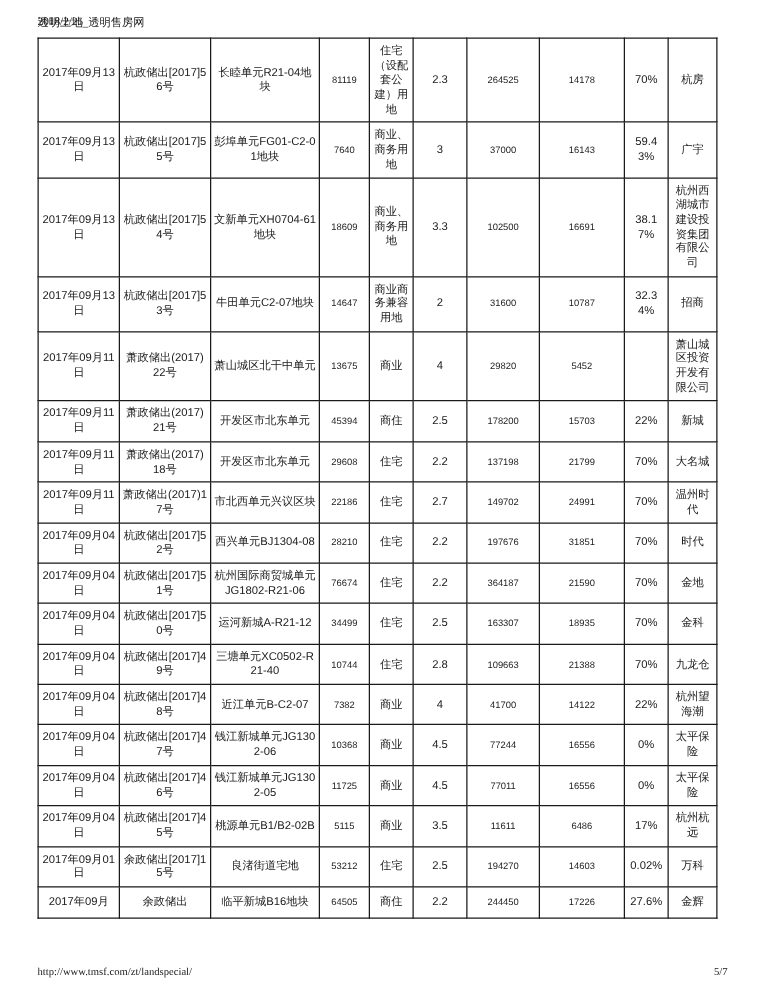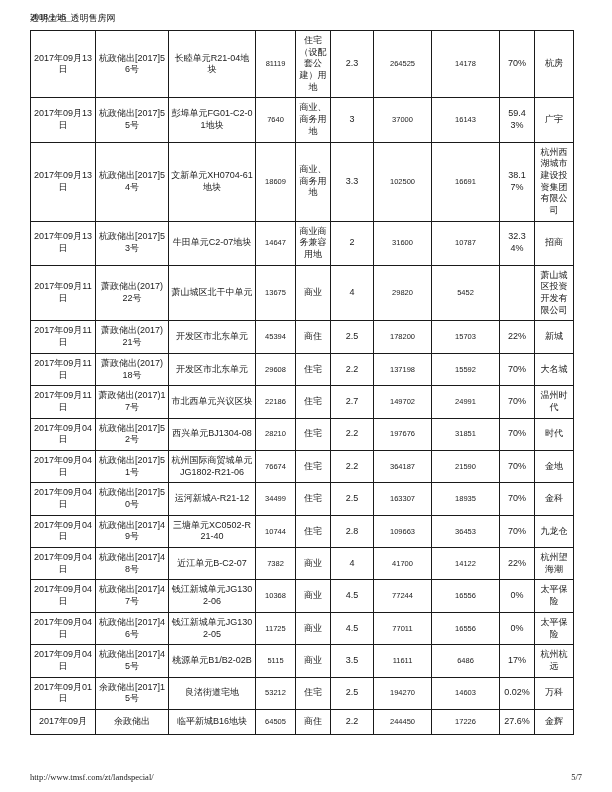--- a/index.html
+++ b/index.html
@@ -154,21 +154,21 @@
         <td>新城</td>
       </tr>
       <tr>
         <td>2017年09月11日</td>
         <td>萧政储出(2017) 18号</td>
         <td>开发区市北东单元</td>
         <td class="num">29608</td>
         <td>住宅</td>
         <td>2.2</td>
         <td class="num">137198</td>
-        <td class="num">15592</td>
+        <td class="num">21799</td>
         <td>70%</td>
         <td>大名城</td>
       </tr>
       <tr>
         <td>2017年09月11日</td>
         <td>萧政储出(2017)17号</td>
         <td>市北西单元兴议区块</td>
         <td class="num">22186</td>
         <td>住宅</td>
         <td>2.7</td>
@@ -214,21 +214,21 @@
         <td>金科</td>
       </tr>
       <tr>
         <td>2017年09月04日</td>
         <td>杭政储出[2017]49号</td>
         <td>三塘单元XC0502-R21-40</td>
         <td class="num">10744</td>
         <td>住宅</td>
         <td>2.8</td>
         <td class="num">109663</td>
-        <td class="num">36453</td>
+        <td class="num">21388</td>
         <td>70%</td>
         <td>九龙仓</td>
       </tr>
       <tr>
         <td>2017年09月04日</td>
         <td>杭政储出[2017]48号</td>
         <td>近江单元B-C2-07</td>
         <td class="num">7382</td>
         <td>商业</td>
         <td>4</td>

